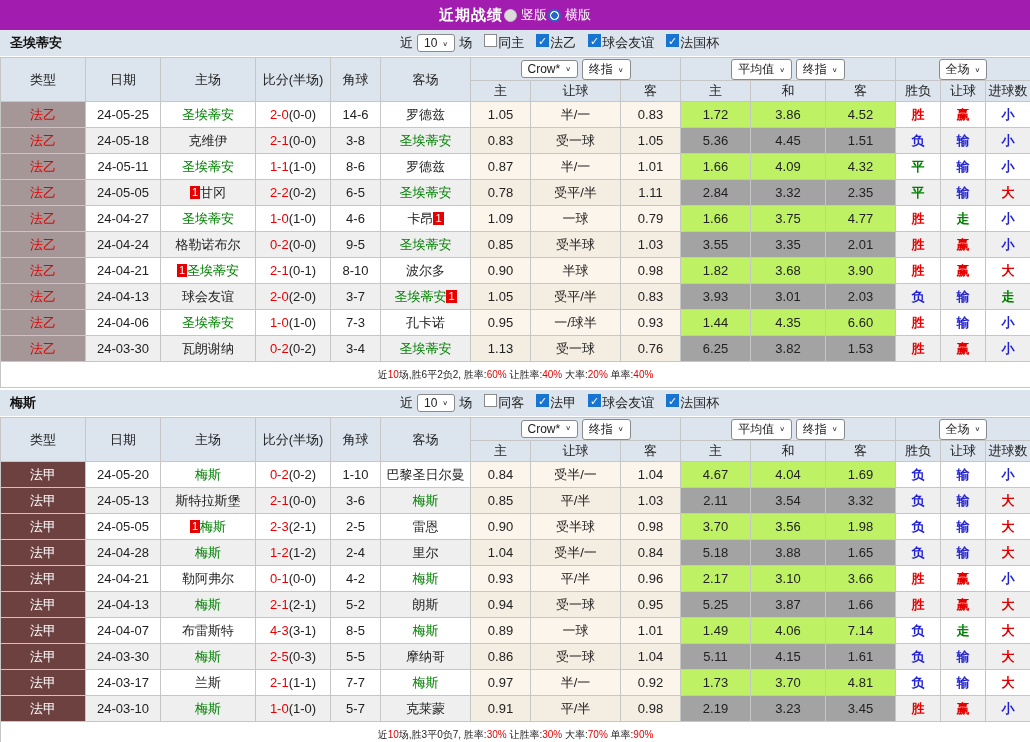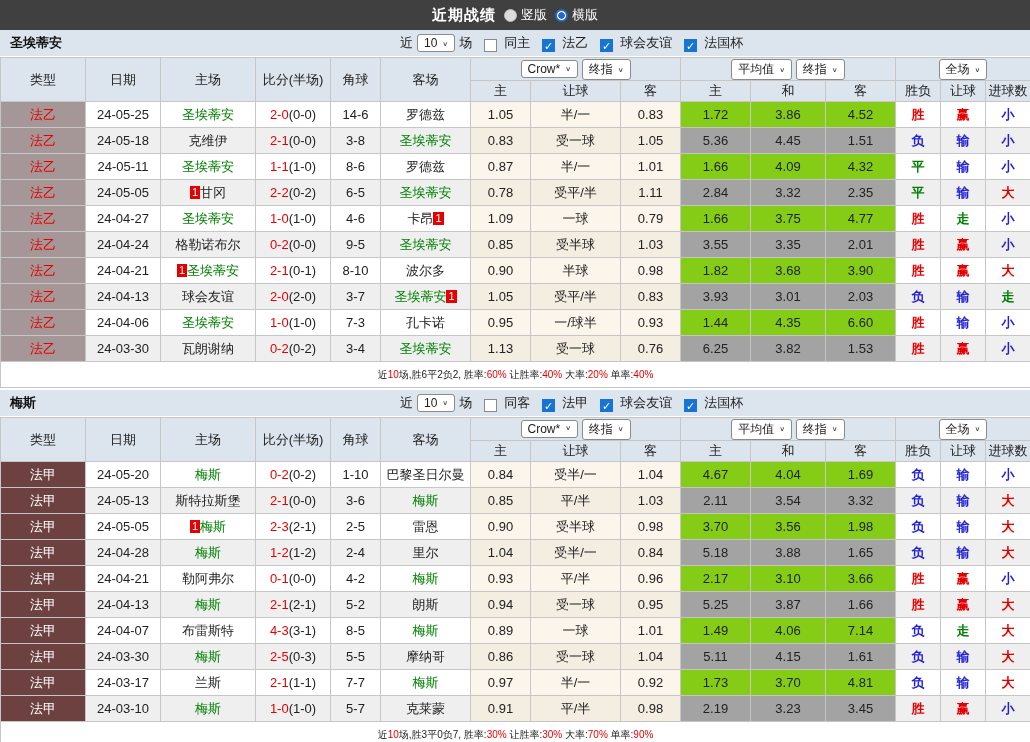--- a/index.html
+++ b/index.html
@@ -1,45 +1,45 @@
 <!DOCTYPE html>
 <html><head>
 <meta charset="utf-8">
 <style>
   html,body{margin:0;padding:0;background:#fff;}
   body{width:1030px;font-family:"Liberation Sans","DejaVu Sans",sans-serif;color:#222;}
   
-  .titlebar{height:30px;background:#404040;display:flex;align-items:center;justify-content:center;gap:8px;}
+  .titlebar{height:30px;background:#a21caf;display:flex;align-items:center;justify-content:center;gap:1px;}
   .titlebar .title{color:#fff;font-size:15px;font-weight:bold;letter-spacing:1px;}
   .radio{display:inline-flex;align-items:center;gap:4px;color:#fff;font-size:13px;cursor:pointer;}
   .rdot{width:13px;height:13px;border-radius:50%;display:inline-block;box-sizing:border-box;}
   .rdot.unsel{background:#dcdcdc;border:1px solid #bfbfbf;}
   .rdot.sel{background:radial-gradient(circle,#2667c9 0 3px,#fff 3.5px);border:2px solid #2667c9;}
   
   .section{position:relative;}
   .gap{height:2px;background:#fff;}
   .teambar{height:26px;background:#dce4ee;display:flex;align-items:center;position:relative;font-size:13px;border-bottom:1px solid #fff;}
   .teamname{font-weight:bold;margin-left:10px;color:#111;}
   .filterbar{position:absolute;left:400px;display:inline-flex;align-items:center;gap:4px;white-space:nowrap;}
-  .cblabel{display:inline-flex;align-items:flex-end;gap:7px;cursor:pointer;padding-left:8px;}
+  .cblabel{display:inline-flex;align-items:flex-start;gap:1px;cursor:pointer;padding-left:8px;}
   .cb{width:13px;height:13px;box-sizing:border-box;background:#fff;border:1px solid #8a8a8a;display:inline-block;}
   .cb.checked{background:#1874d1;border-color:#1874d1;color:#fff;font-size:11px;line-height:13px;text-align:center;font-weight:bold;}
   .sel-box{display:inline-flex;align-items:center;gap:5px;background:#fff;border:1px solid #8a8a8a;border-radius:3px;padding:1px 6px;font-size:12px;cursor:pointer;}
   .sel-box .chev{font-size:8px;color:#333;transform:scaleY(.8);}
   
   table{border-collapse:collapse;table-layout:fixed;width:1030px;}
   th,td{border:1px solid #c6c6c6;text-align:center;font-size:13px;font-weight:normal;padding:0;overflow:hidden;white-space:nowrap;}
   thead th{background:#dce4ee;color:#222;height:20px;}
   thead tr.grp th{height:22px;}
   tbody td{height:25px;}
   tr.odd td{background:#ffffff;}
   tr.even td{background:#efefef;}
   tr.odd td.crow{background:#fbf5eb;}
   tr.even td.crow{background:#f3ede2;}
-  tr.odd td.avg{background:#84cc16;}
+  tr.odd td.avg{background:#bef264;}
   tr.even td.avg{background:#a3a3a3;}
   td.type1{background:#a59797 !important;color:#e60000;}
   td.type2{background:#6e4141 !important;color:#fff;}
   .focal{color:#008000;}
   .score-ft{color:#e60000;margin-top:28px;}
   .badge{display:inline-block;background:#e60000;color:#fff;font-size:11px;line-height:13px;padding:0 2px;vertical-align:1px;}
   td.res{font-weight:bold;}
   .r-red{color:#e60000;}
   .r-green{color:#008000;}
   .r-blue{color:#1f1fd4;}

